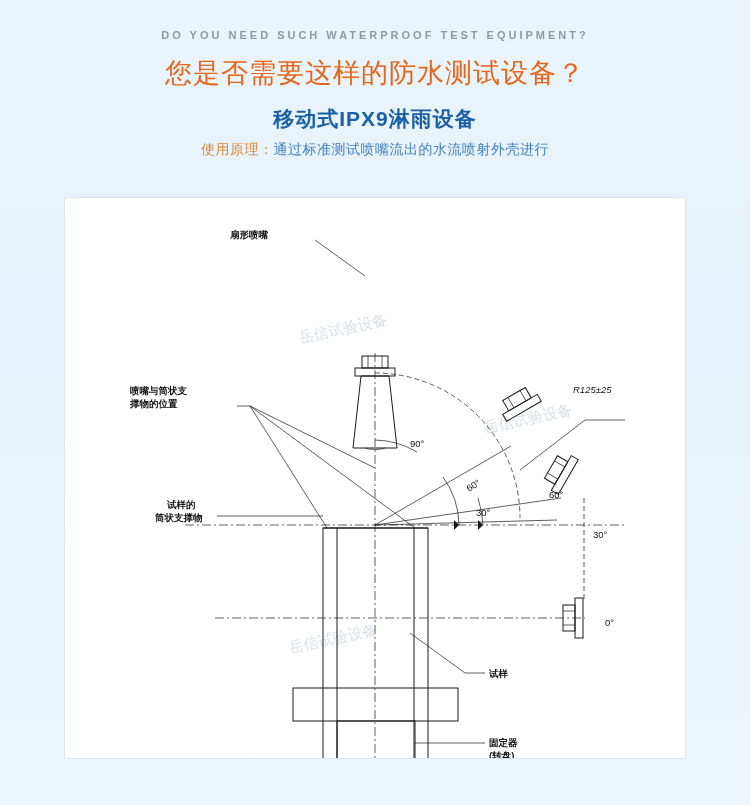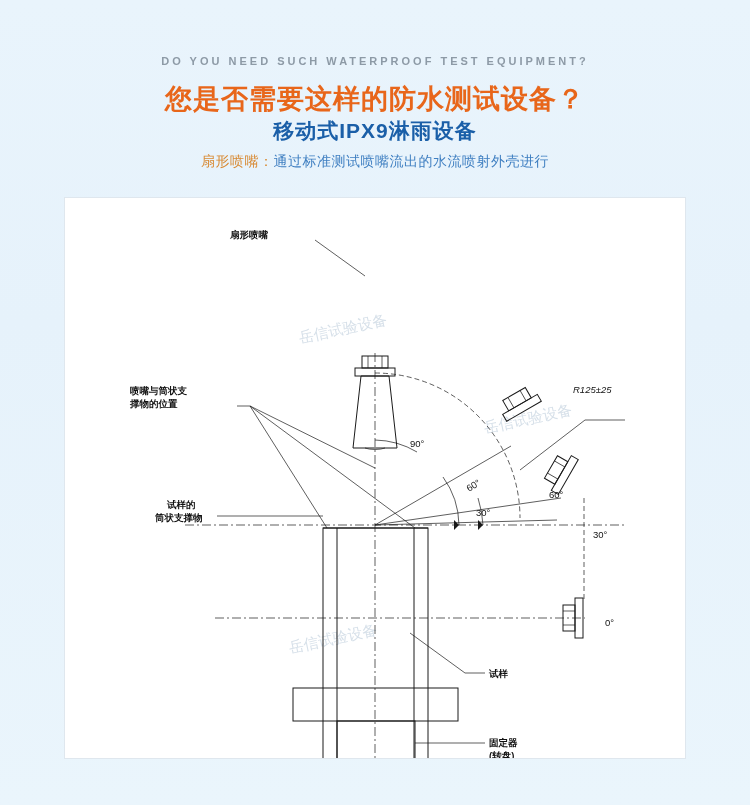--- a/index.html
+++ b/index.html
@@ -14,35 +14,35 @@
     overflow: hidden;
   }
   .page {
     position: relative;
     width: 750px;
     height: 805px;
     background: linear-gradient(180deg, #e9f4fc 0%, #e6f2fb 40%, #eaf5fc 100%);
   }
   .header {
     text-align: center;
-    padding-top: 55px;
+    padding-top: 29px;
   }
   .eyebrow {
     font-size: 11px;
     letter-spacing: 3px;
     color: #8d9aa6;
     font-weight: bold;
     margin-bottom: 14px;
   }
   .title-main {
     font-size: 27px;
-    font-weight: bold;
+    font-weight: normal;
     color: #e8661a;
     letter-spacing: 1px;
-    margin-bottom: 0;
+    margin-bottom: 14px;
   }
   .title-sub {
     font-size: 21px;
     font-weight: bold;
     color: #1a5fa8;
     letter-spacing: 1px;
     margin-bottom: 8px;
   }
   .desc {
     font-size: 14px;
@@ -107,21 +107,21 @@
 </head>
 <body>
 
 <div class="page">
 
   <div class="header">
     <div class="eyebrow">DO YOU NEED SUCH WATERPROOF TEST EQUIPMENT?</div>
     <div class="title-main">您是否需要这样的防水测试设备？</div>
     <div class="title-sub">移动式IPX9淋雨设备</div>
     <div class="desc">
-      <span class="desc-label">扇形喷嘴：</span><span class="desc-text">通过标准测试喷嘴流出的水流喷射外壳进行</span>
+      <span class="desc-label">使用原理：</span><span class="desc-text">通过标准测试喷嘴流出的水流喷射外壳进行</span>
     </div>
   </div>
 
   <div class="figure-wrap">
     <svg width="620" height="560" viewBox="0 0 620 560" xmlns="http://www.w3.org/2000/svg">
 
       <text class="wm" x="235" y="145" transform="rotate(-12 235 145)">岳信试验设备</text>
       <text class="wm" x="420" y="235" transform="rotate(-12 420 235)">岳信试验设备</text>
       <text class="wm" x="225" y="455" transform="rotate(-12 225 455)">岳信试验设备</text>
 

